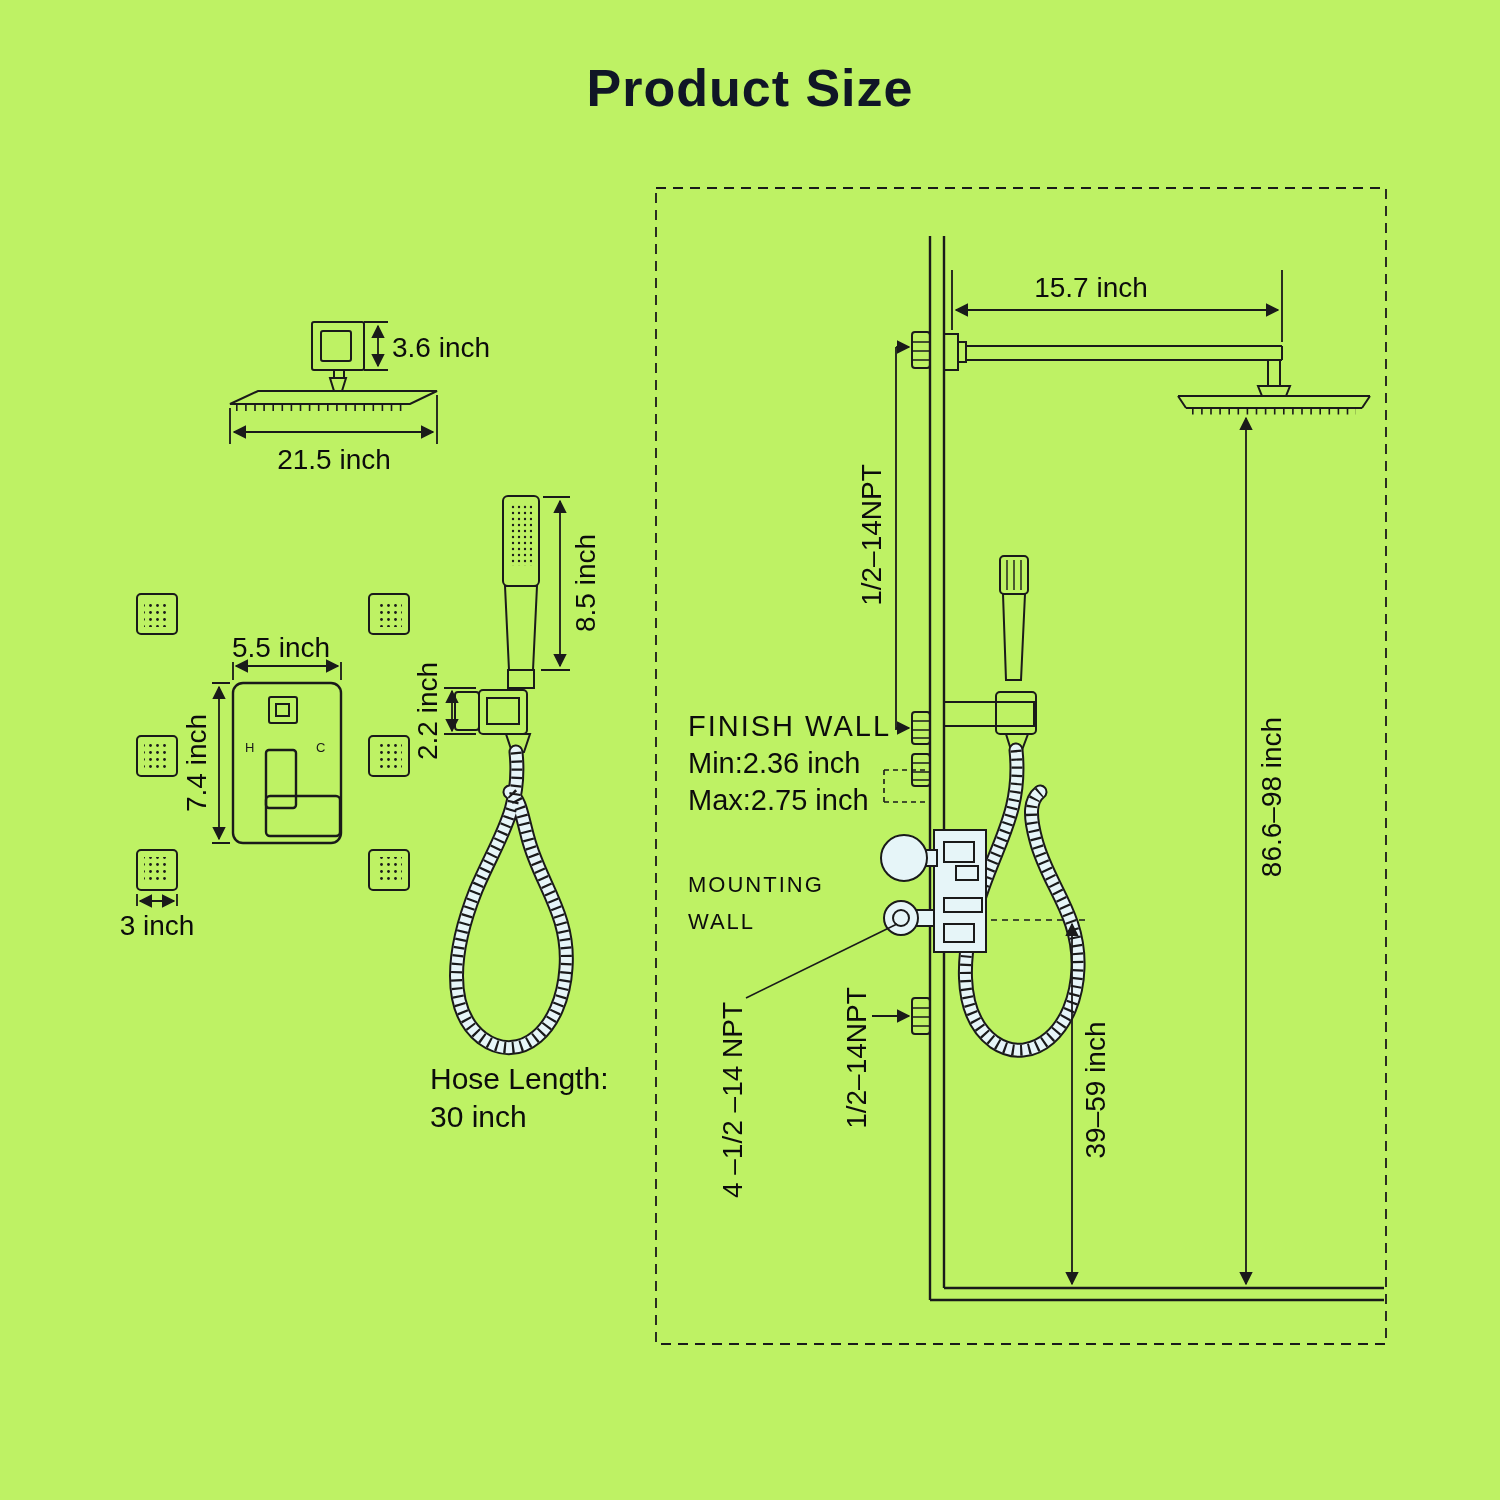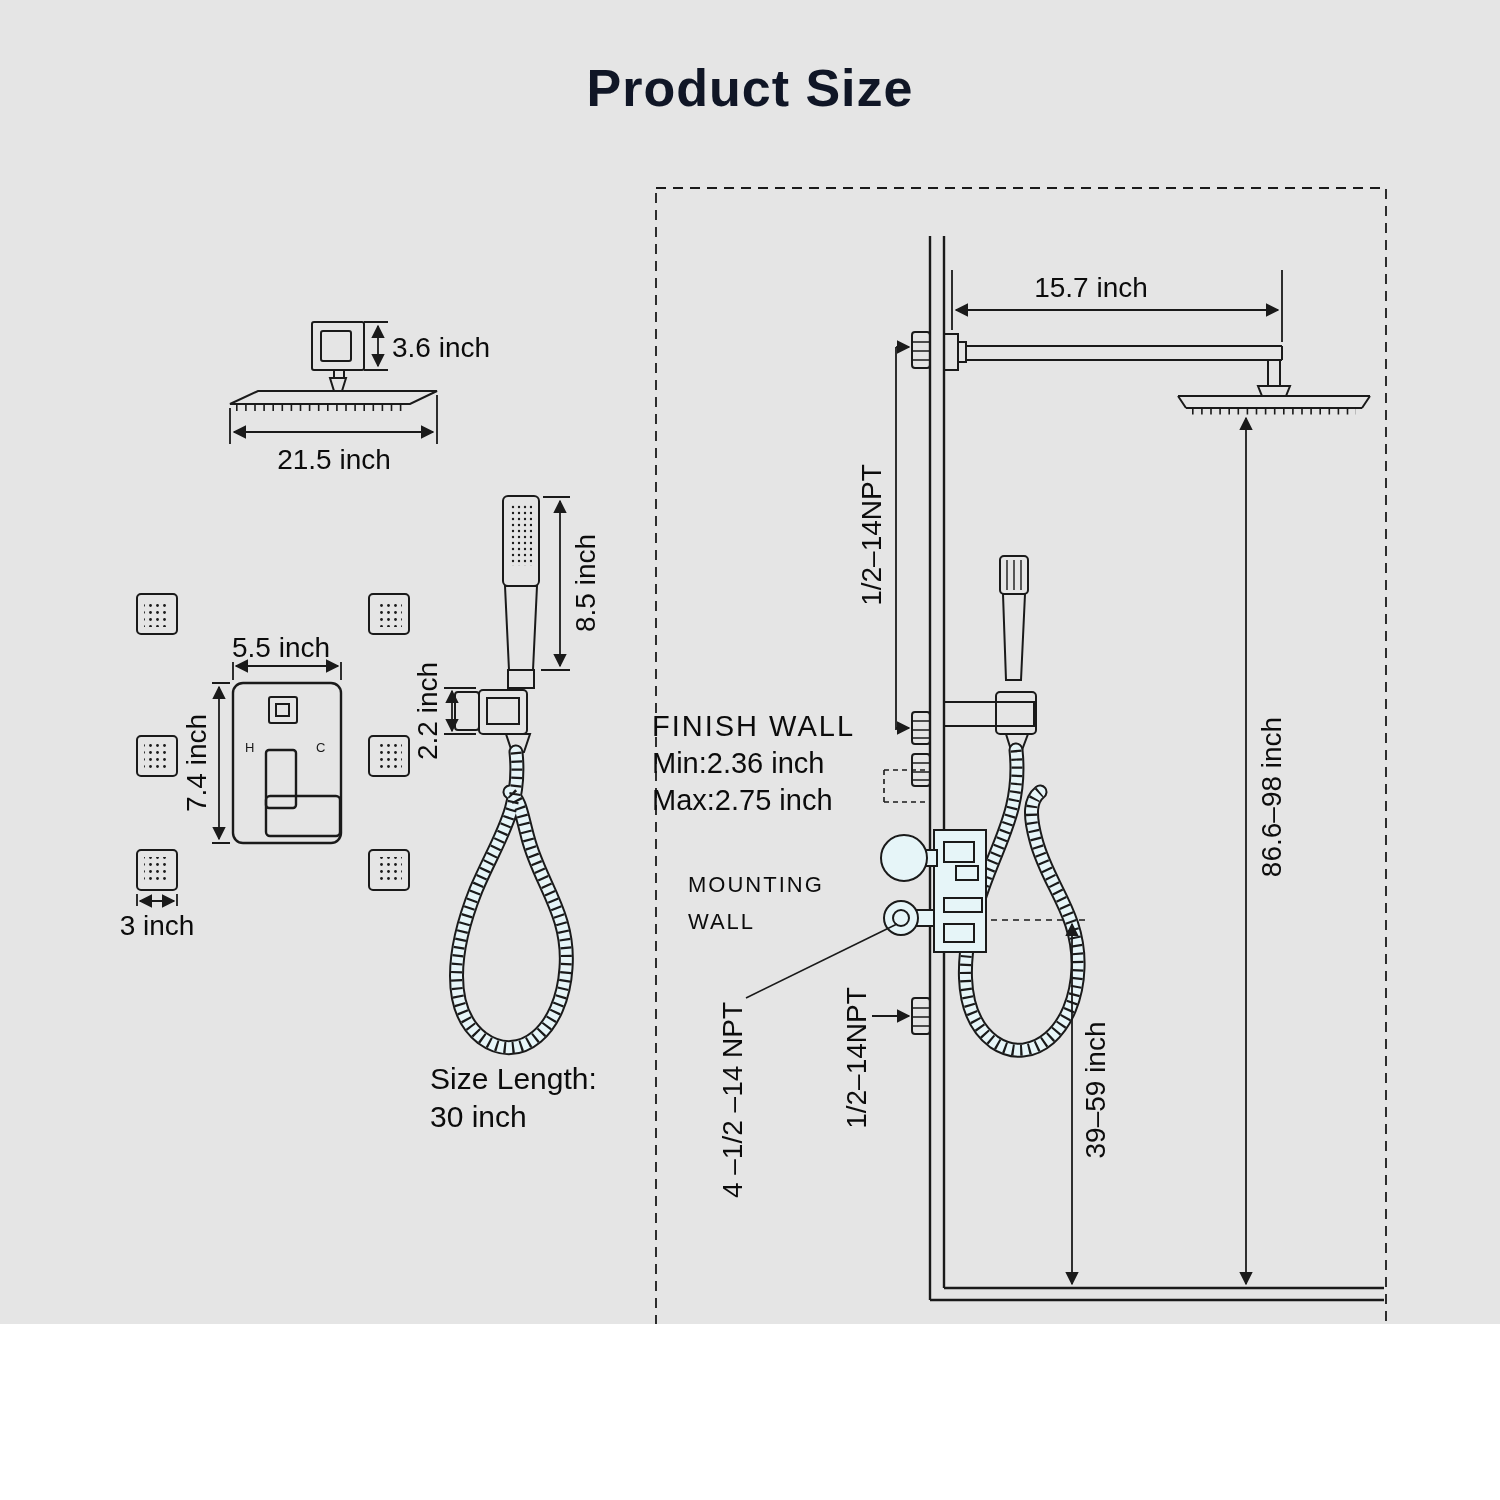--- a/index.html
+++ b/index.html
@@ -1,18 +1,18 @@
 <!DOCTYPE html>
 <html><head>
 <meta charset="utf-8">
 <style>
   html,body{margin:0;padding:0;}
   .stage{
-    position:relative;width:1500px;height:1324px;
-    background:#e5e5e5;
+    position:relative;width:1500px;height:1500px;
+    background:#bef264;
     font-family:"Liberation Sans",sans-serif;
     overflow:hidden;
   }
   .title{
     position:absolute;left:50%;top:58px;transform:translateX(-50%);
     font-size:52px;font-weight:800;color:#101626;letter-spacing:1px;
   }
   svg.art{position:absolute;left:0;top:0;}
   .lbl{position:absolute;font-size:28px;color:#0c0c0c;white-space:nowrap;}
   .c{transform:translateX(-50%);}
@@ -208,27 +208,27 @@
 
   <div class="lbl" style="left:392px;top:332px;">3.6 inch</div>
   <div class="lbl c" style="left:334px;top:444px;">21.5 inch</div>
 
   <div class="lbl c" style="left:281px;top:632px;">5.5 inch</div>
   <div class="lbl v" style="left:197px;top:763px;">7.4 inch</div>
   <div class="lbl c" style="left:157px;top:910px;">3 inch</div>
 
   <div class="lbl v" style="left:586px;top:583px;">8.5 inch</div>
   <div class="lbl v" style="left:428px;top:711px;">2.2 inch</div>
-  <div class="lbl big" style="left:430px;top:1062px;">Size Length:</div>
+  <div class="lbl big" style="left:430px;top:1062px;">Hose Length:</div>
   <div class="lbl big" style="left:430px;top:1100px;">30 inch</div>
 
   <div class="lbl c" style="left:1091px;top:272px;">15.7 inch</div>
   <div class="lbl v" style="left:872px;top:535px;">1/2–14NPT</div>
 
-  <div class="block" style="left:652px;top:708px;">
+  <div class="block" style="left:688px;top:708px;">
     <div class="ls">FINISH WALL</div>
     <div>Min:2.36 inch</div>
     <div>Max:2.75 inch</div>
   </div>
 
   <div class="block" style="left:688px;top:866px;font-size:22px;">
     <div class="ls">MOUNTING</div>
     <div class="ls">WALL</div>
   </div>
 

